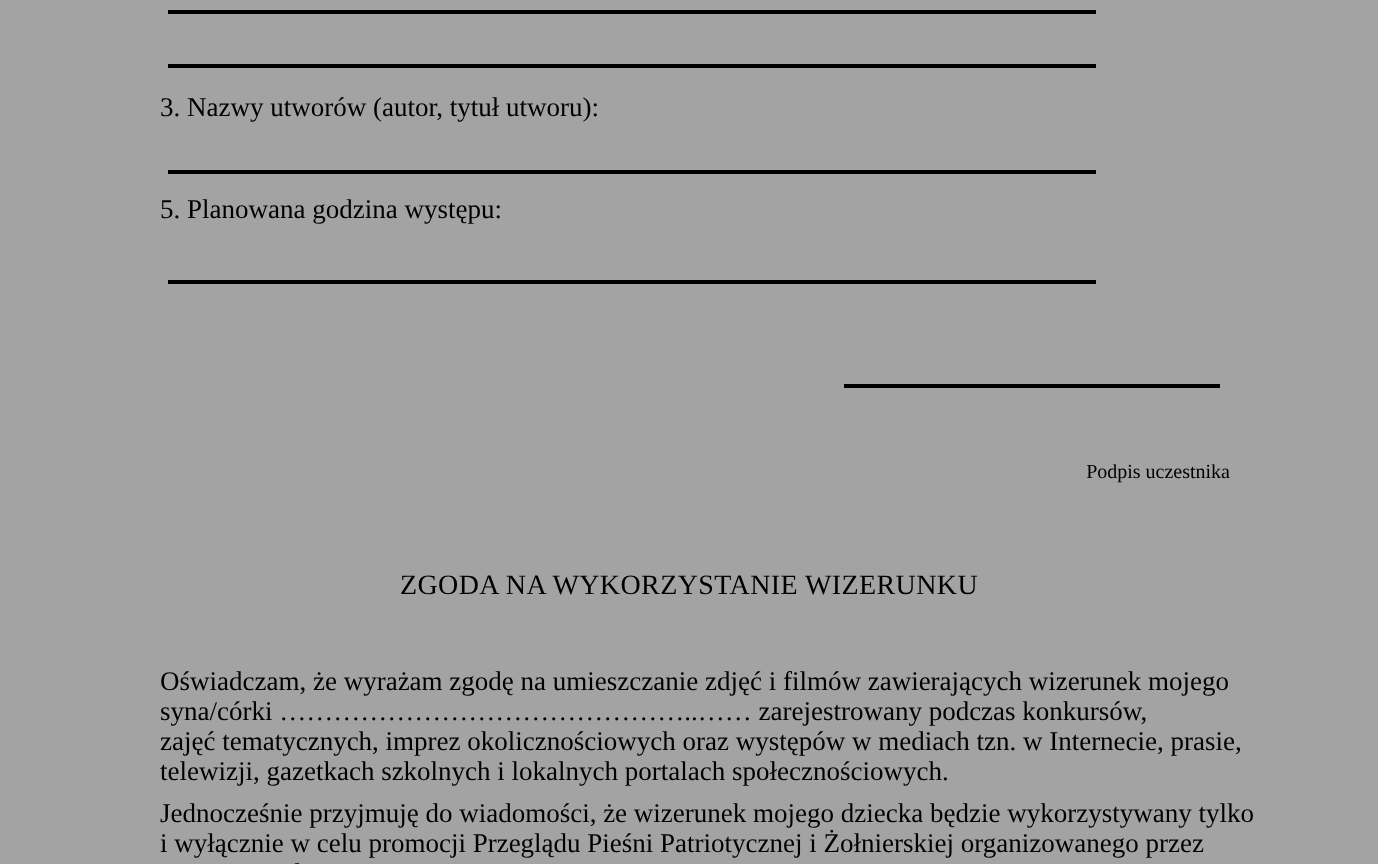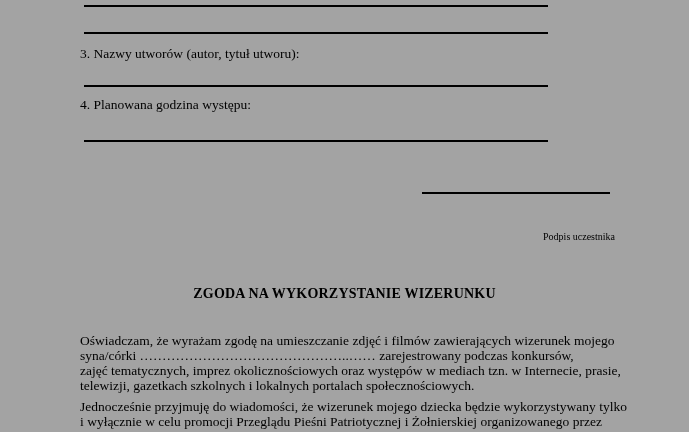--- a/index.html
+++ b/index.html
@@ -52,21 +52,21 @@
     text-align: right;
     font-size: 10px;
     white-space: pre;
   }
   .consent-heading {
     position: absolute;
     left: 0;
     top: 286px;
     width: 100%;
     text-align: center;
-    font-weight: bold;
+    font-weight: normal;
     font-size: 14px;
     letter-spacing: 0.2px;
     white-space: pre;
   }
   .para {
     position: absolute;
     left: 80px;
     font-size: 13.5px;
     line-height: 15px;
     white-space: pre;
@@ -80,21 +80,21 @@
 
 <div class="page">
 
   <div class="rule rule-1"></div>
   <div class="rule rule-2"></div>
 
   <div class="field-label label-3">3. Nazwy utworów (autor, tytuł utworu):</div>
 
   <div class="rule rule-3"></div>
 
-  <div class="field-label label-4">4. Planowana godzina występu:</div>
+  <div class="field-label label-4">5. Planowana godzina występu:</div>
 
   <div class="rule rule-4"></div>
 
   <div class="sig-line"></div>
 
   <div class="sig-caption">Podpis uczestnika</div>
 
   <div class="consent-heading">ZGODA NA WYKORZYSTANIE WIZERUNKU</div>
 
   <div class="para para-1">Oświadczam, że wyrażam zgodę na umieszczanie zdjęć i filmów zawierających wizerunek mojego

